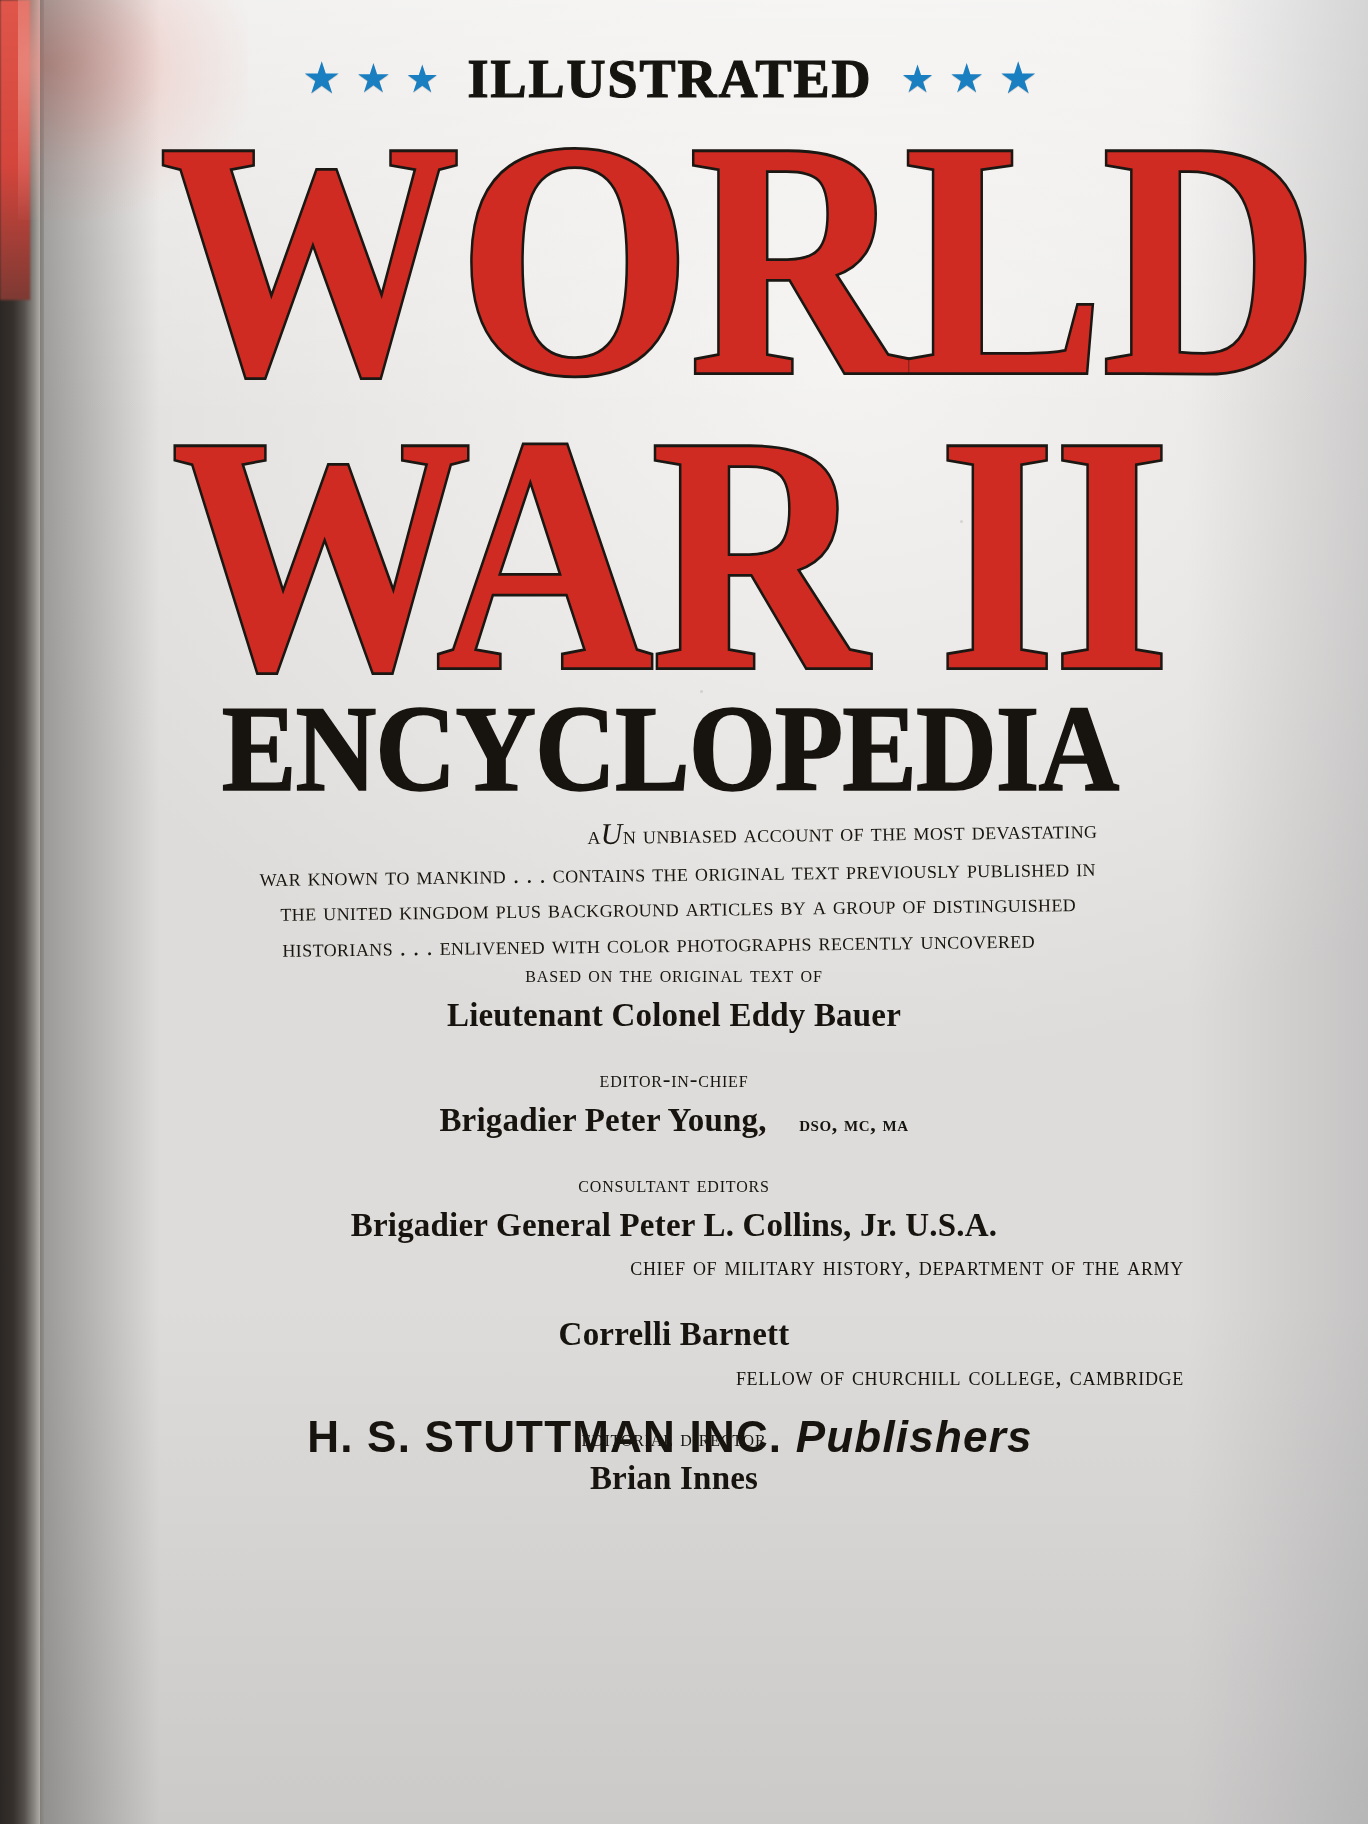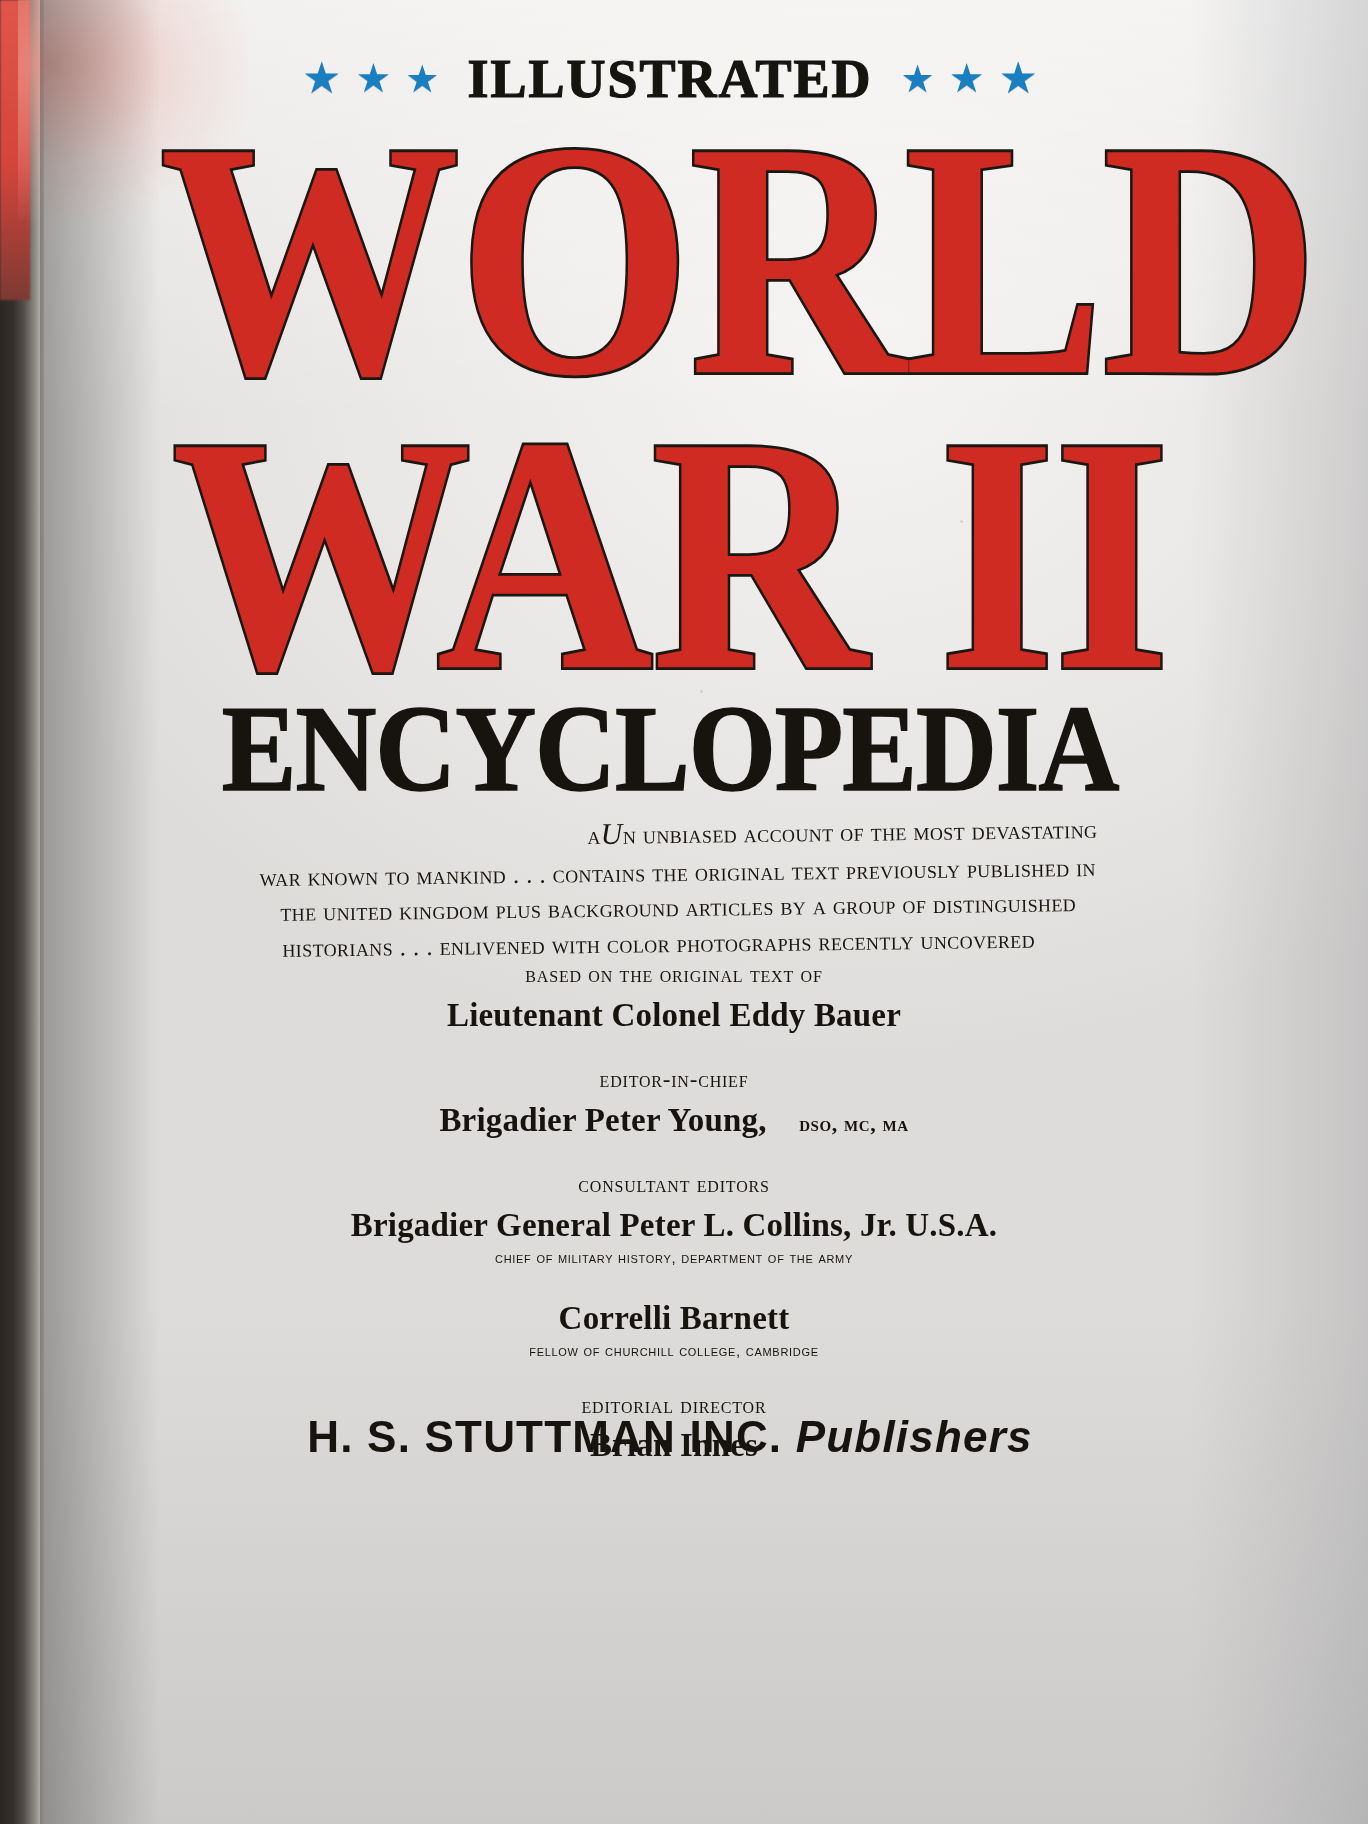--- a/index.html
+++ b/index.html
@@ -203,26 +203,27 @@
   }
   .credit-name .small {
     font-size: 22px;
     font-weight: bold;
     letter-spacing: 0.6px;
     font-variant: small-caps;
     text-transform: lowercase;
     margin-left: 24px;
   }
   .credit-sub {
-    font-family: Liberation Sans, sans-serif;
-    font-size: 15px;
+    font-family: Liberation Serif, serif;
+    font-size: 26px;
     letter-spacing: 0.7px;
     font-variant: small-caps;
     text-transform: lowercase;
     line-height: 1.5;
+    text-align: right;
   }
 
   .publisher {
     position: absolute;
     top: 1412px;
     left: 0;
     width: 1020px;
     text-align: center;
     font-family: Liberation Sans, sans-serif;
     font-weight: bold;

